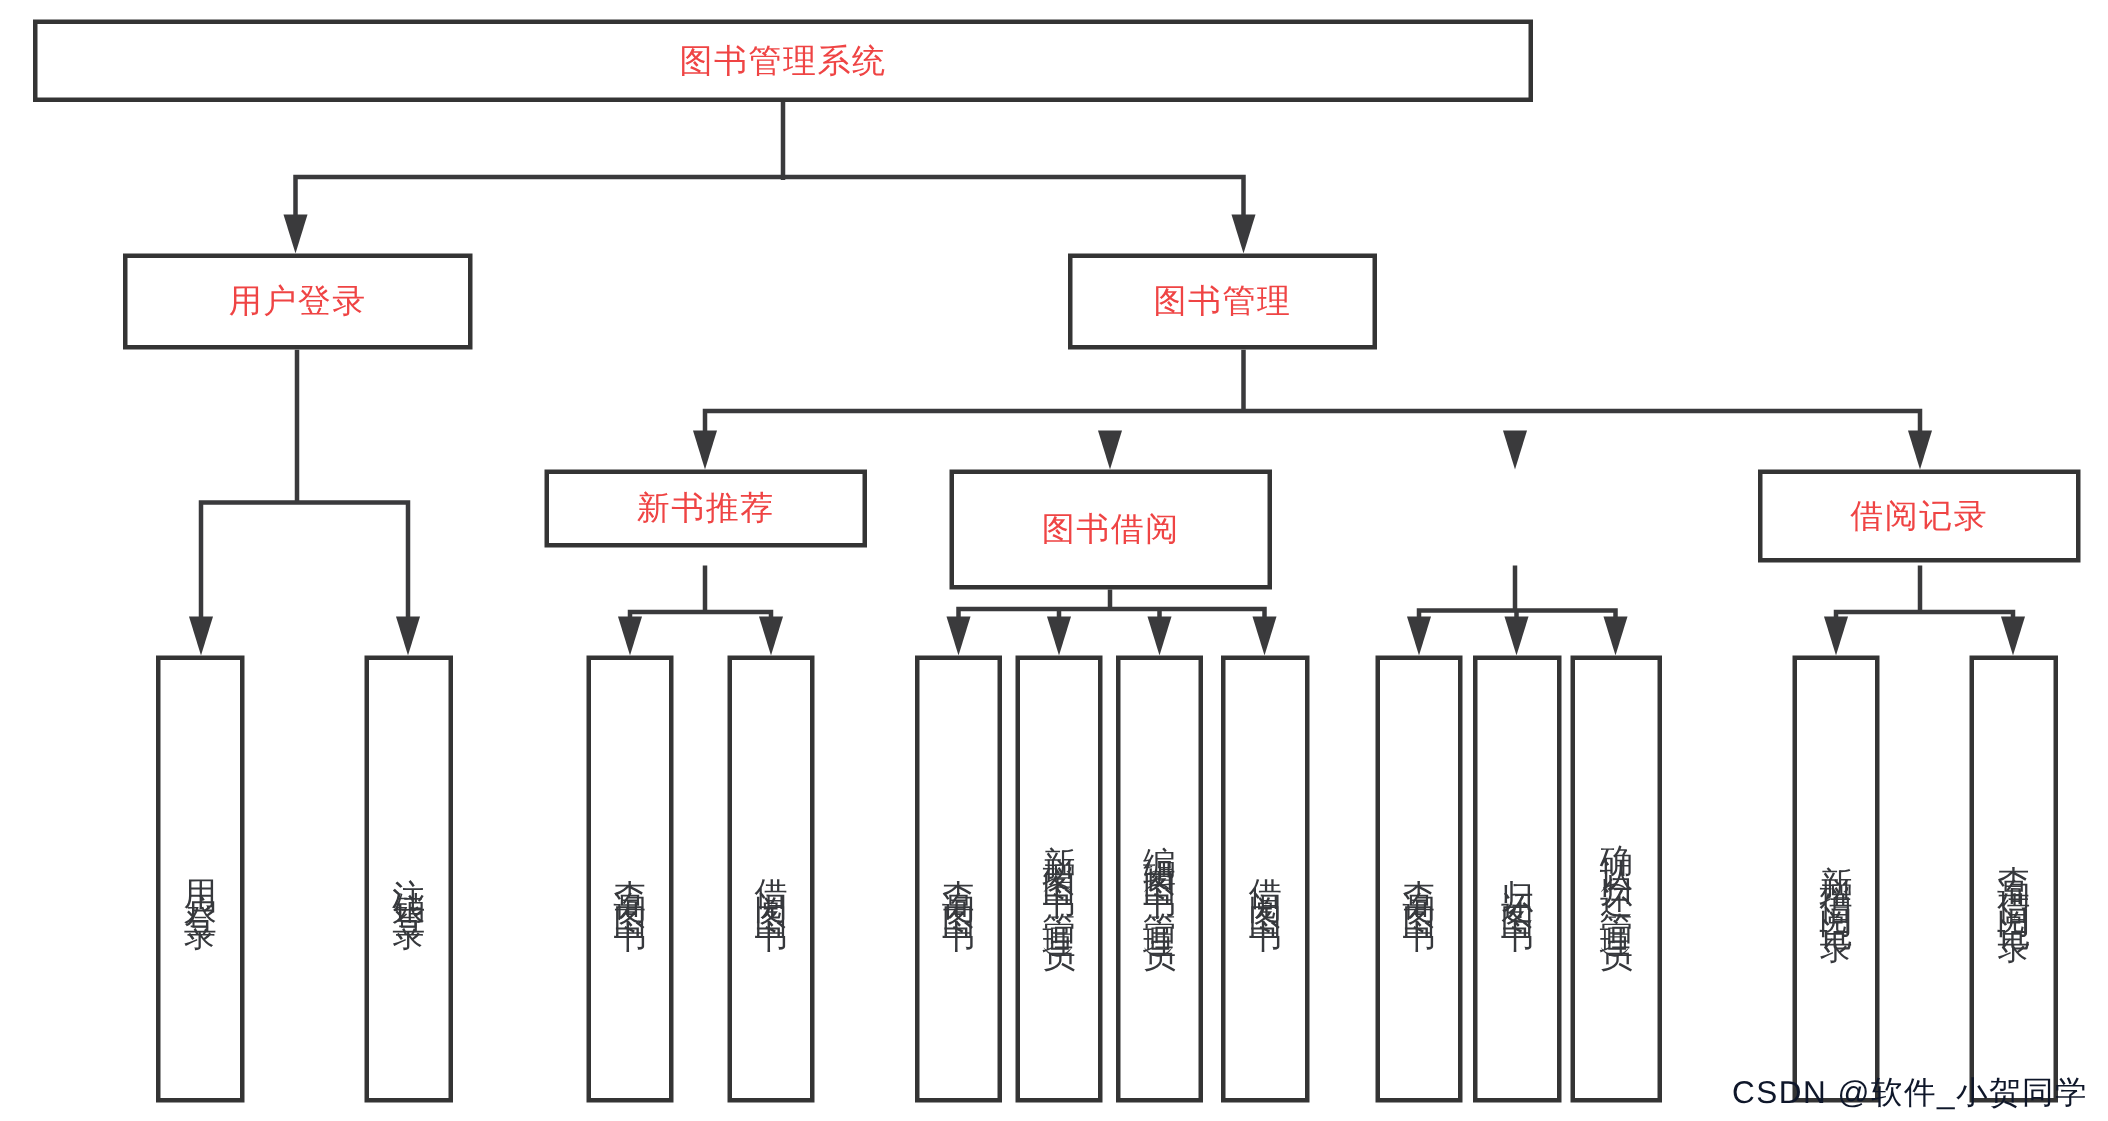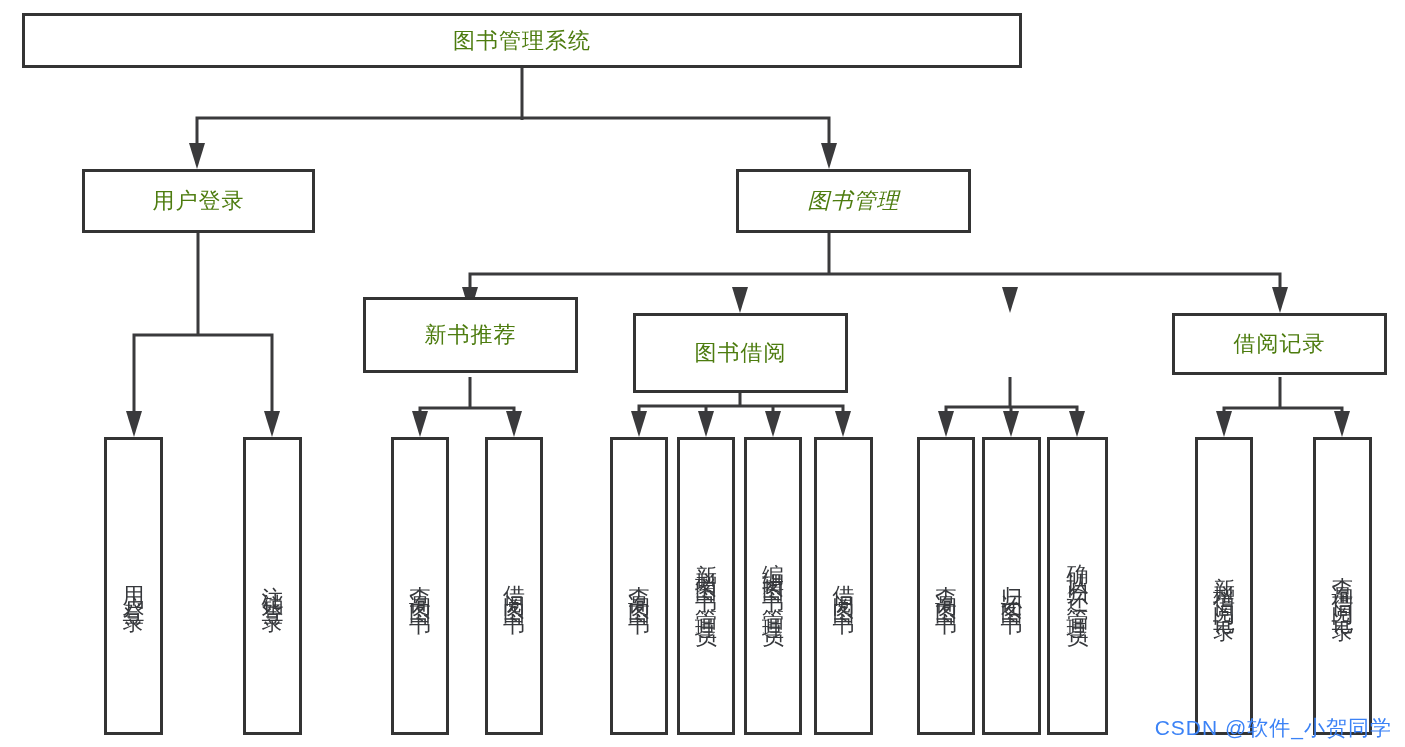--- a/index.html
+++ b/index.html
@@ -20,21 +20,21 @@
   .hbox {
     position: absolute;
     box-sizing: border-box;
     background: #ffffff;
     border: 3px solid #343434;
     display: flex;
     align-items: center;
     justify-content: center;
     font-size: 22px;
     letter-spacing: 1px;
-    color: #4d7c0f;
+    color: #ef4444;
     white-space: nowrap;
   }
   .vbox {
     position: absolute;
     box-sizing: border-box;
     top: 437px;
     width: 59px;
     height: 298px;
     background: #ffffff;
     border: 3px solid #343434;
@@ -49,28 +49,28 @@
     line-height: 1;
     color: #36383c;
     white-space: nowrap;
   }
   #watermark {
     position: absolute;
     top: 714px;
     right: 13px;
     font-size: 21px;
     letter-spacing: 1px;
-    color: #3b82f6;
+    color: #0f172a;
     white-space: nowrap;
   }
   
   #n-root    { left: 22px;   top: 13px;  width: 1000px; height: 55px; }
   #n-login   { left: 82px;   top: 169px; width: 233px;  height: 64px; }
-  #n-mgmt    { left: 736px;  top: 169px; width: 235px;  height: 64px; font-style: italic; }
-  #n-rec     { left: 363px;  top: 297px; width: 215px;  height: 76px; }
+  #n-mgmt    { left: 712px;  top: 169px; width: 206px;  height: 64px; }
+  #n-rec     { left: 363px;  top: 313px; width: 215px;  height: 52px; }
   #n-borrow  { left: 633px;  top: 313px; width: 215px;  height: 80px; }
   #n-current { left: 903px;  top: 313px; width: 215px;  height: 62px; }
   #n-records { left: 1172px; top: 313px; width: 215px;  height: 62px; }
   
   #l-userlogin { left: 104px; }
   #l-logout    { left: 243px; }
   #l-recq      { left: 391px; width: 58px; }
   #l-recb      { left: 485px; width: 58px; }
   #l-bbq       { left: 610px; width: 58px; }
   #l-bba       { left: 677px; width: 58px; }

